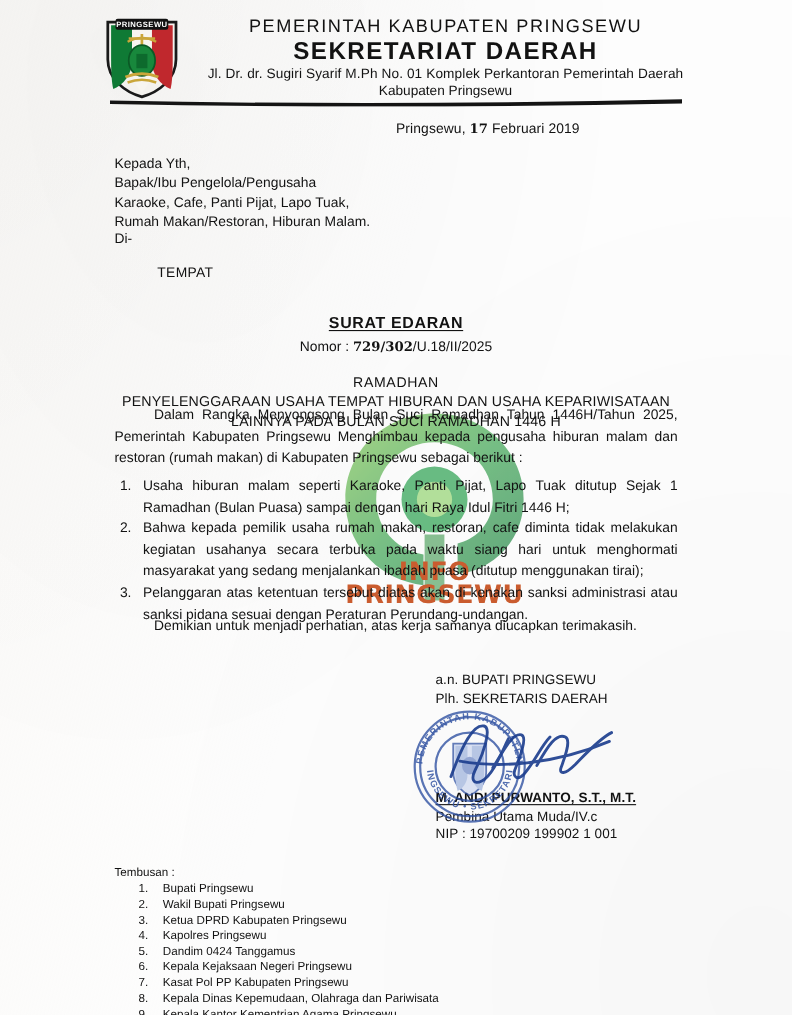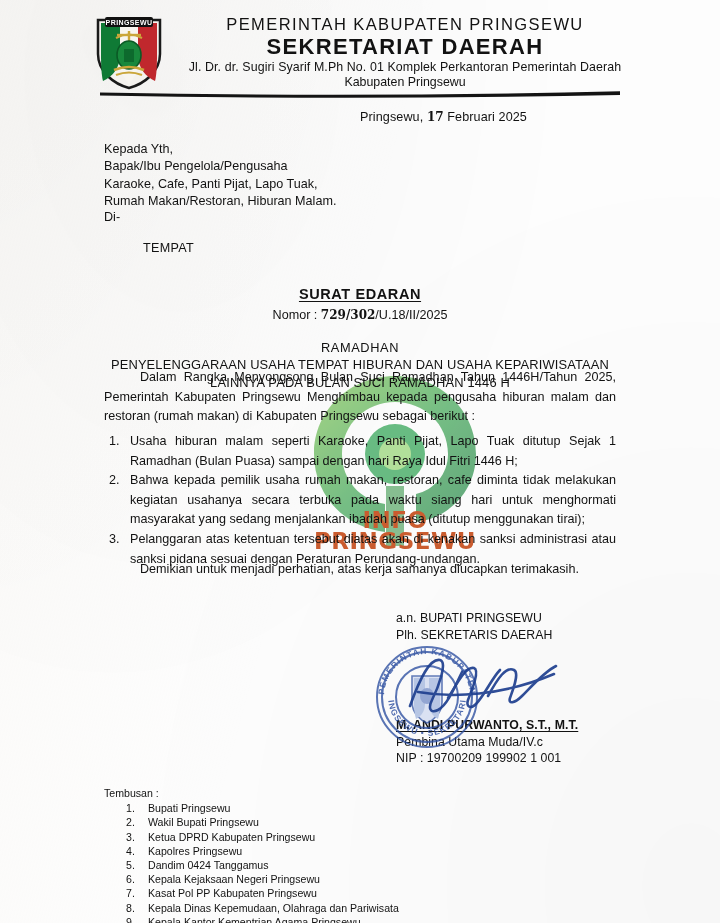--- a/index.html
+++ b/index.html
@@ -350,21 +350,21 @@
     <div id="head-rule">
       <svg width="520" height="8" viewBox="0 0 520 8" preserveAspectRatio="none" aria-hidden="true">
         <path d="M0 2.4 Q260 7.6 520 1.2 L520 5.0 Q260 10.4 0 5.6 Z" fill="#141414"></path>
       </svg>
     </div>
   </div>
 
   <div class="blk" id="date-line">
     <span>Pringsewu,</span>
     <span class="hand">17</span>
-    <span>Februari 2025</span>
+    <span>Februari 2019</span>
   </div>
 
   <div class="blk" id="addressee">
     <div>Kepada Yth,</div>
     <div>Bapak/Ibu Pengelola/Pengusaha</div>
     <div>Karaoke, Cafe, Panti Pijat, Lapo Tuak,</div>
     <div>Rumah Makan/Restoran, Hiburan Malam.</div>
   </div>
   <div class="blk" id="di-line">Di-</div>
   <div class="blk" id="tempat-line">TEMPAT</div>

